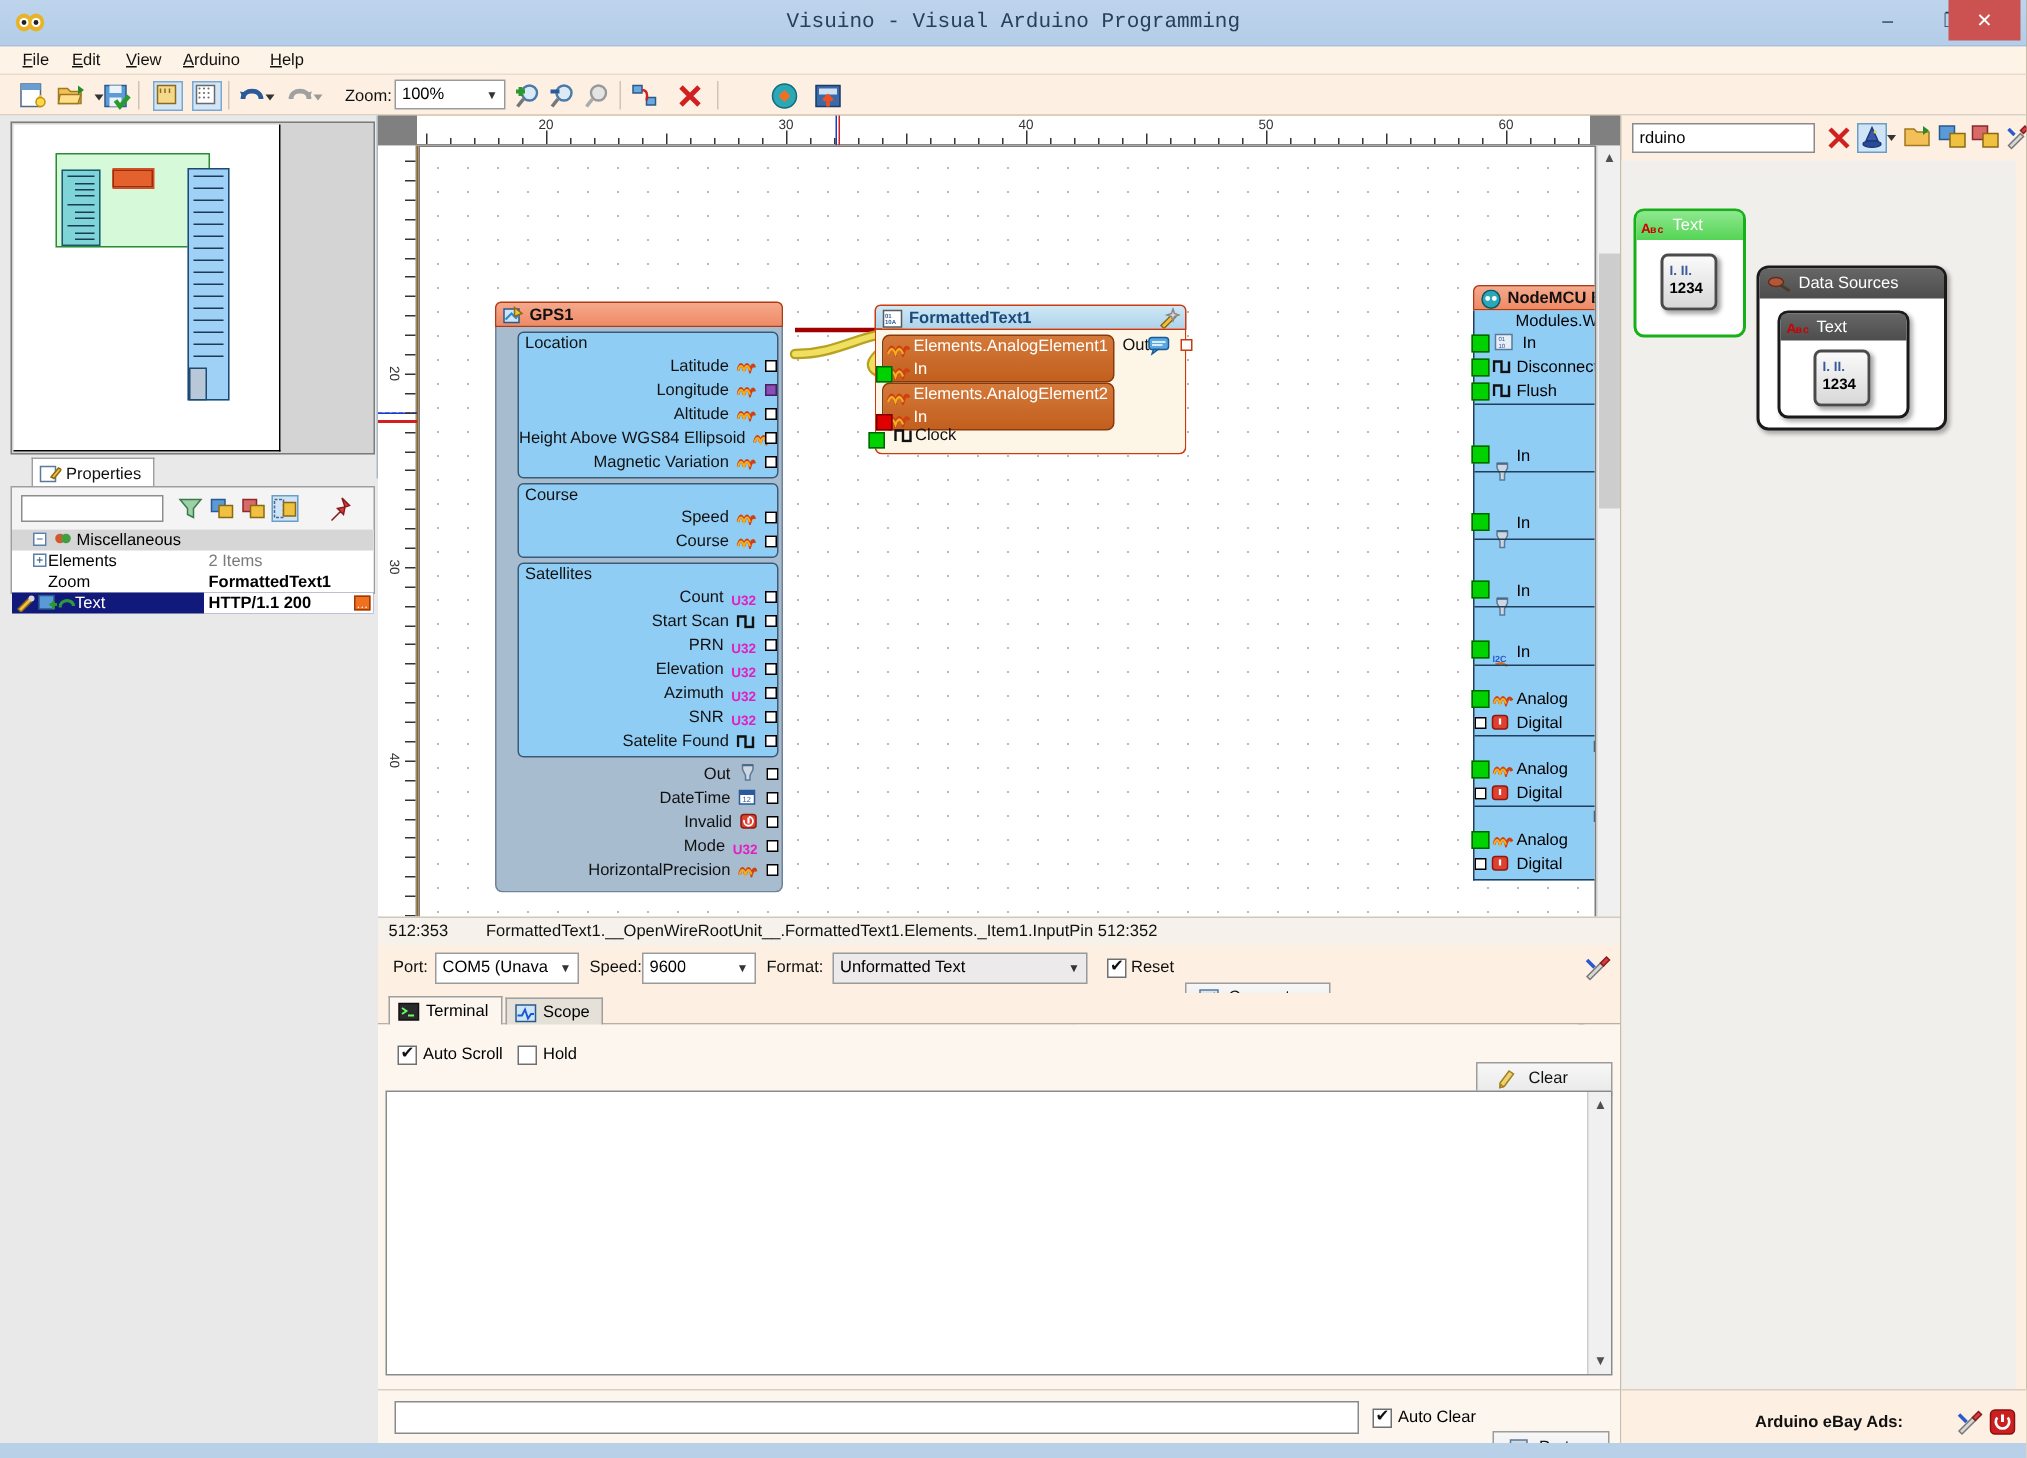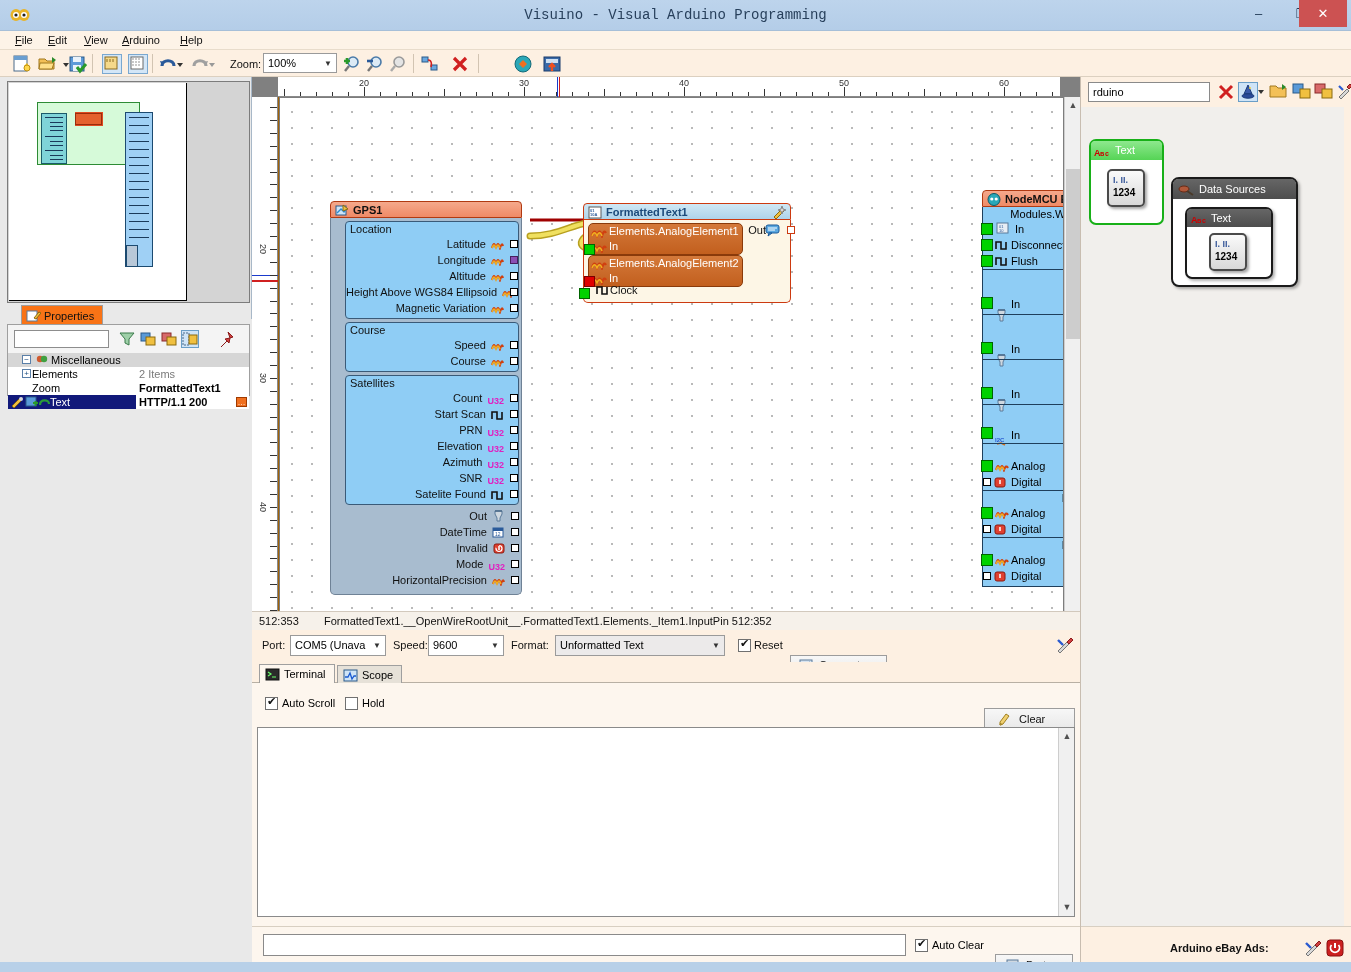--- a/index.html
+++ b/index.html
@@ -96,21 +96,21 @@
   .nv-node{
     position:absolute; left:116px; top:29px; width:28px; height:155px;
     background:#9fd0f5; border:1px solid #1c4a70;
   }
   .nv-line{ position:absolute; background:#1a3a5a; height:1px; }
   .props-tab{
     position:absolute; left:7px; top:228px; width:243px; height:20px;
   }
   .ptab{
     position:absolute; left:14px; top:0; height:20px; padding:0 8px 0 22px;
-    background:#f97316; border:1px solid #9f9f9f; border-bottom:none;
+    background:#ffffff; border:1px solid #9f9f9f; border-bottom:none;
     line-height:20px; font-size:11px; color:#111;
   }
   .ptab-ico{ position:absolute; left:4px; top:3px; width:15px; height:14px; }
   .props-body{
     position:absolute; left:7px; top:247px; width:243px; height:72px;
     background:#f4f4f4; border:1px solid #9f9f9f;
   }
   .pfilter{
     position:absolute; left:6px; top:5px; width:95px; height:18px;
     background:#fff; border:1px solid #8d8d8d;

